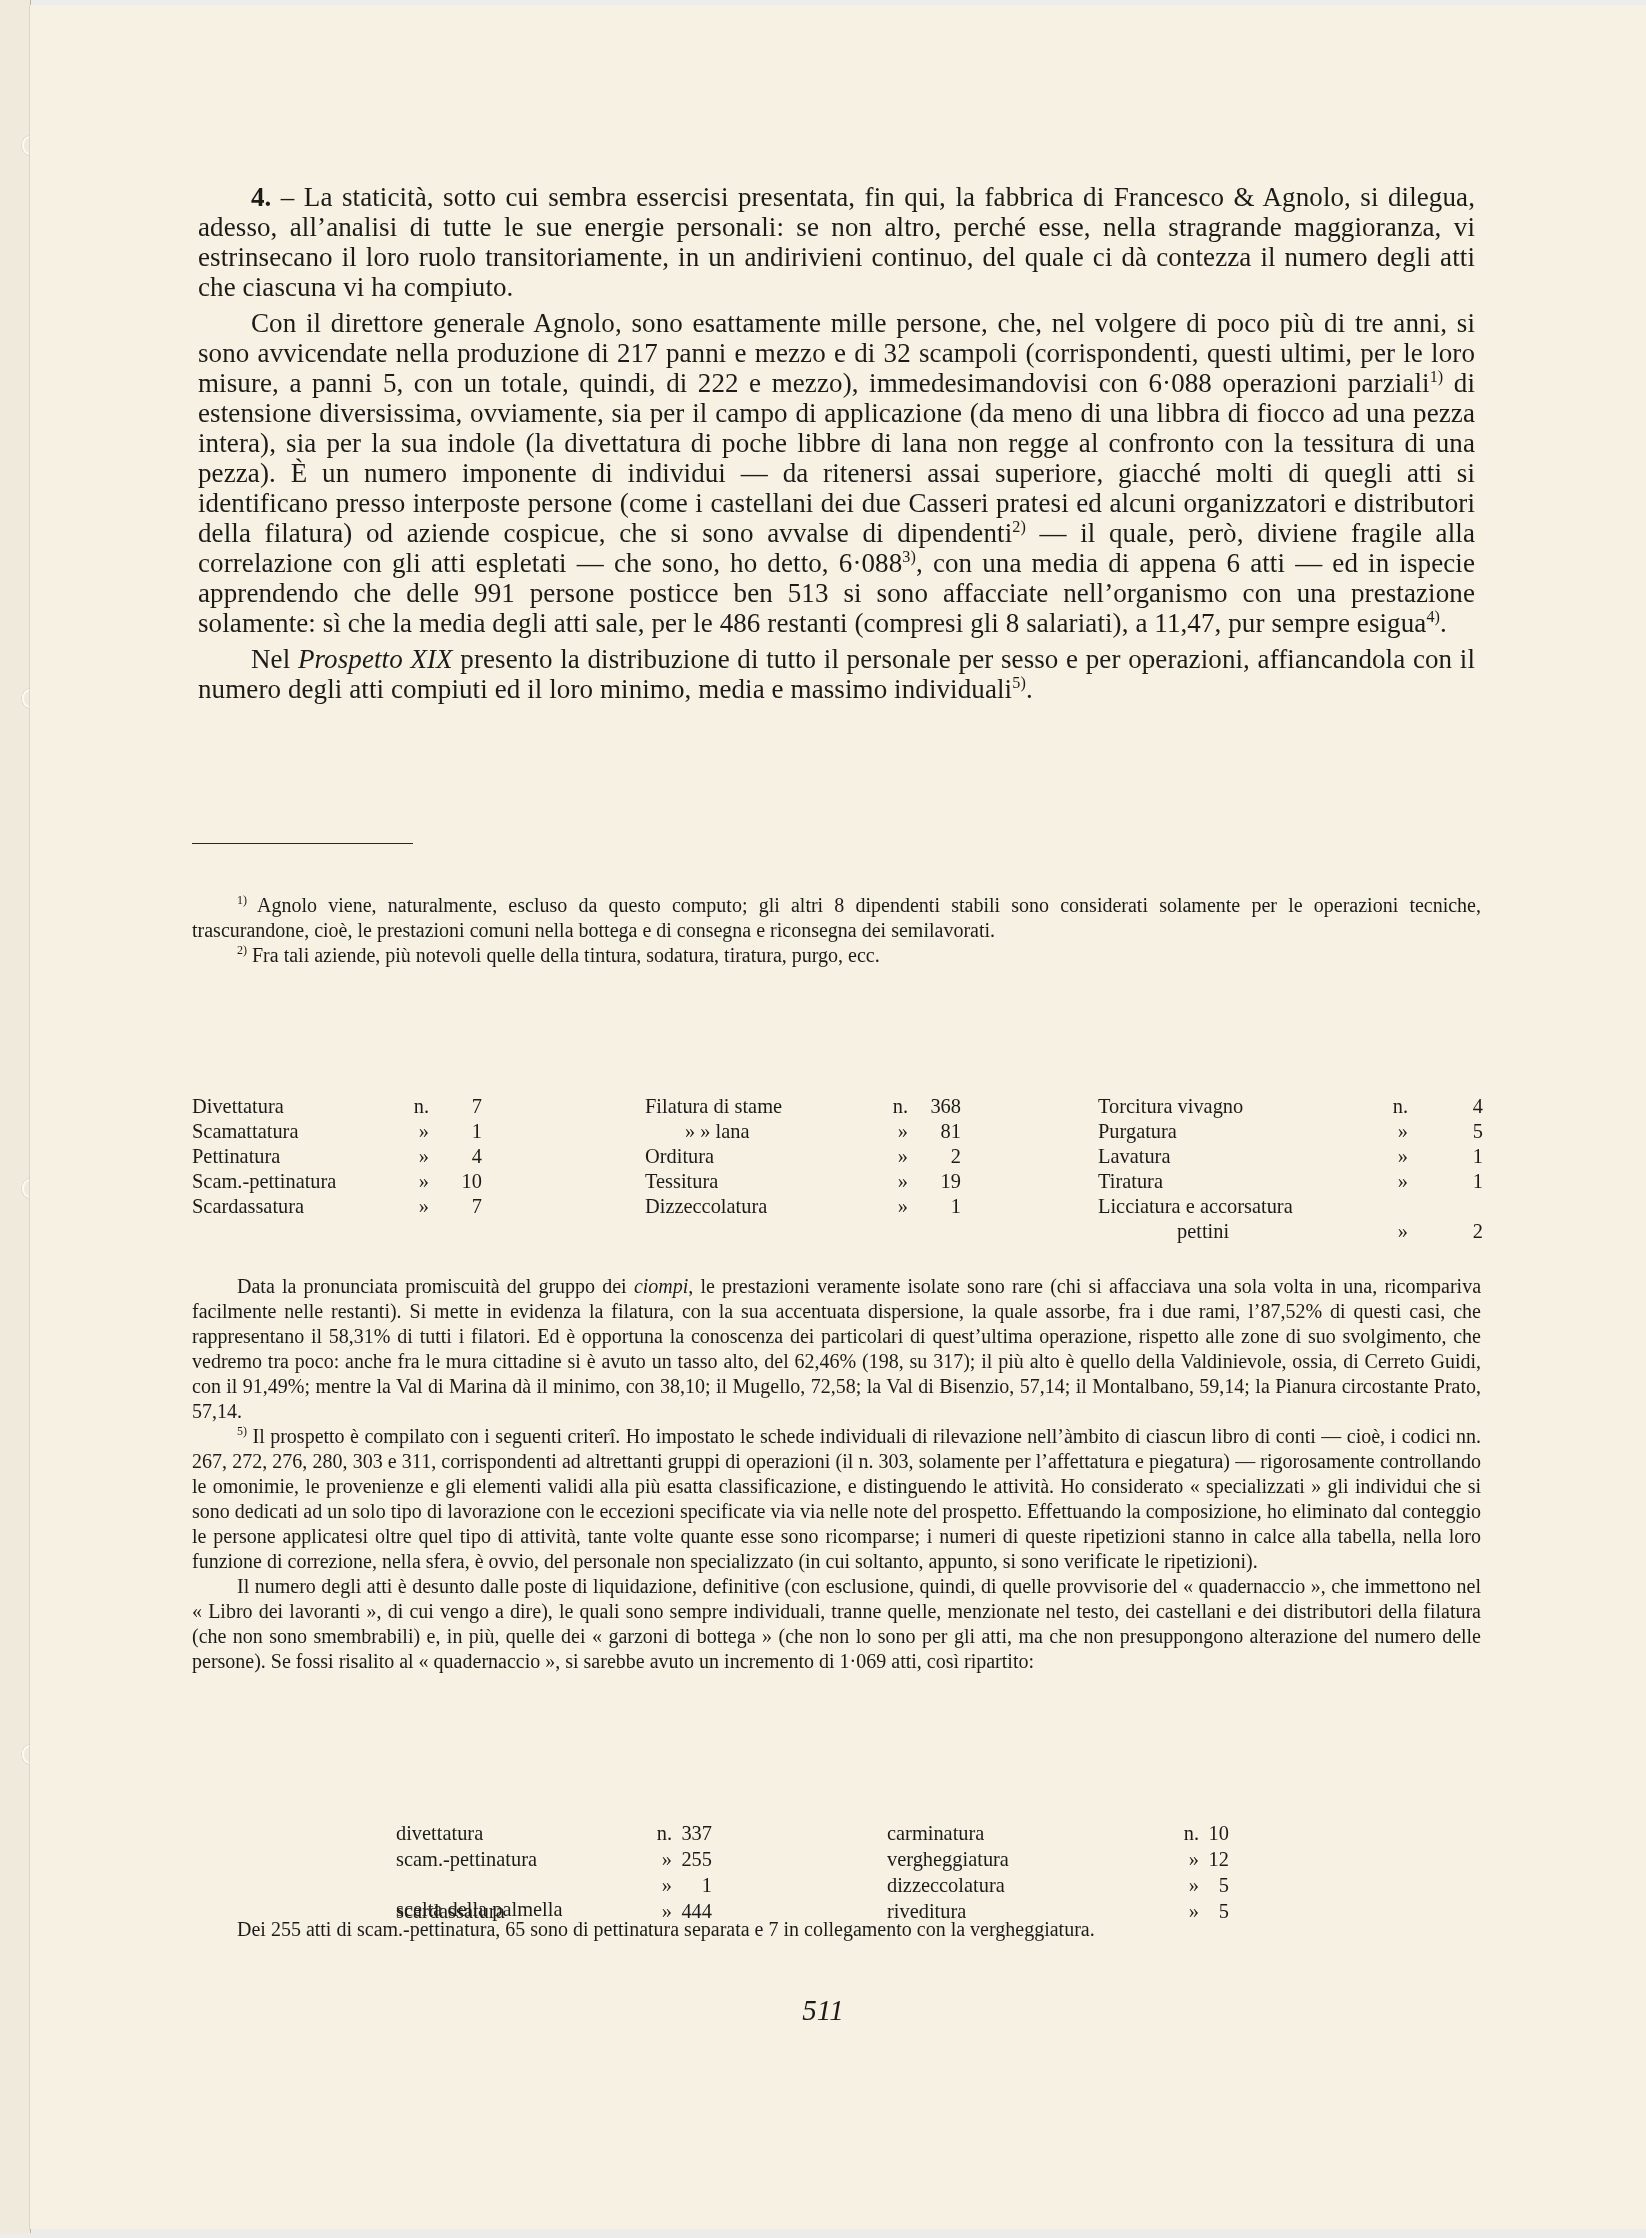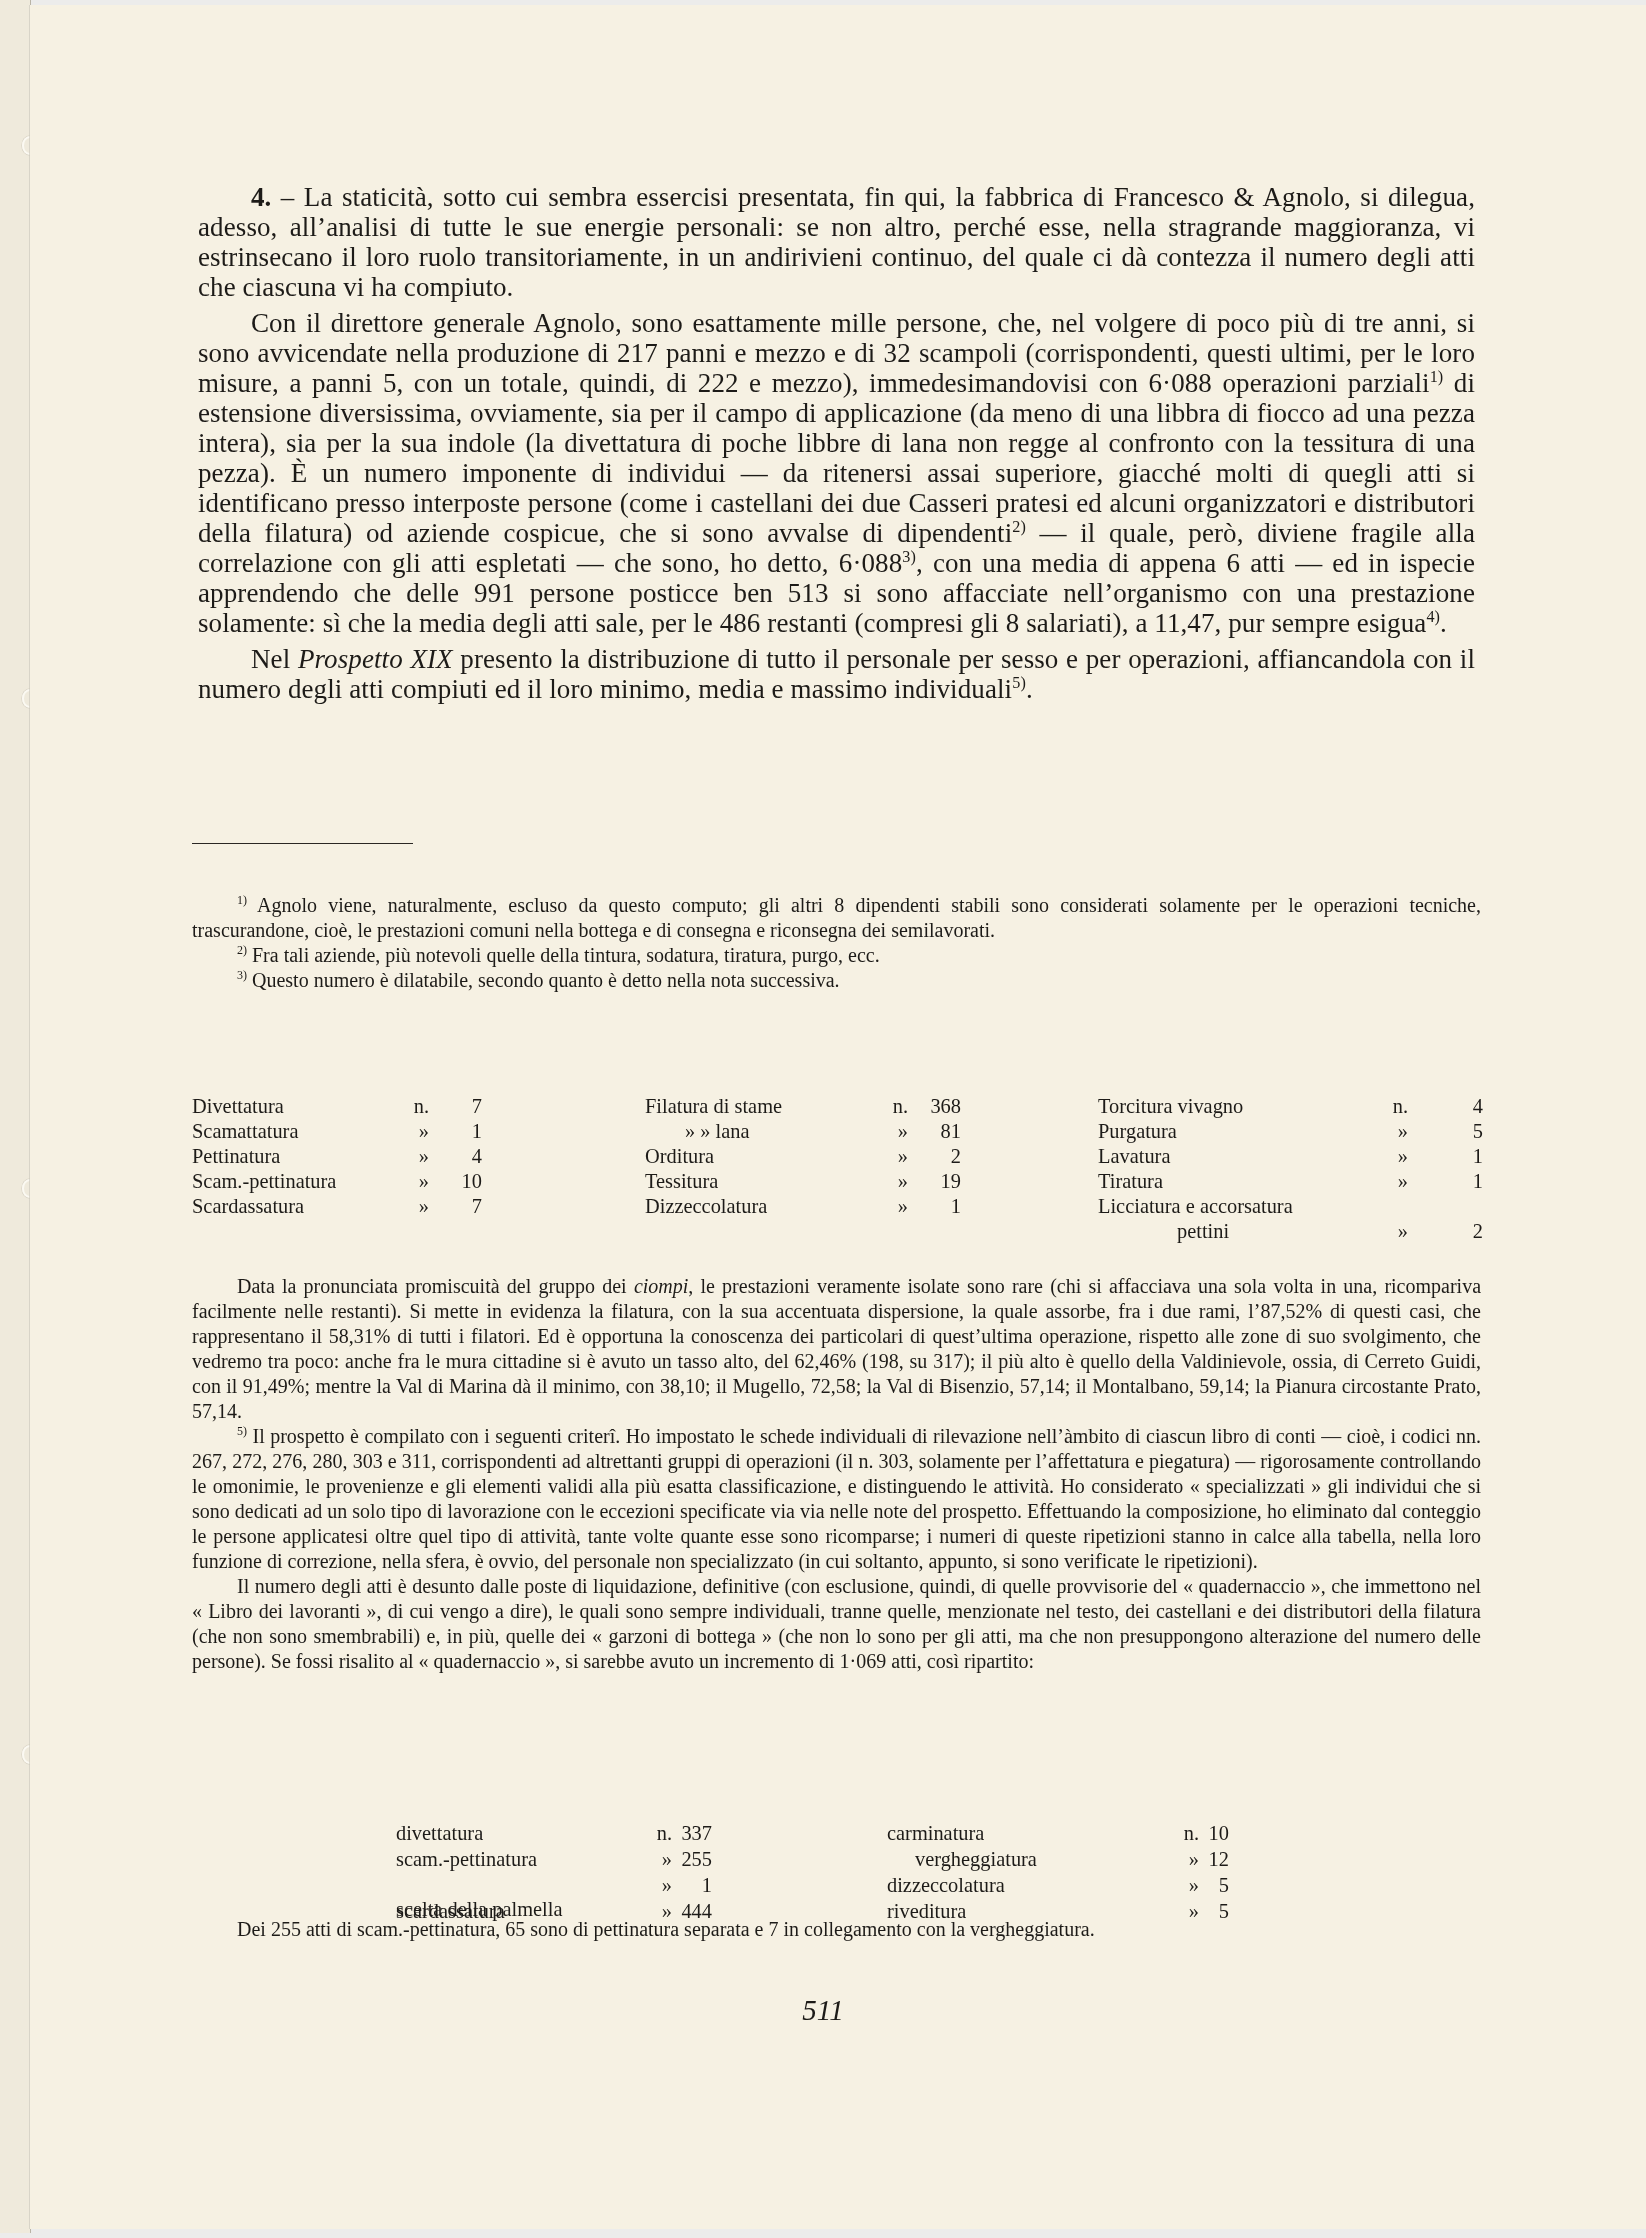--- a/index.html
+++ b/index.html
@@ -85,21 +85,20 @@
   <p class="indent"><span class="sec-num">4.</span><span><span> – La staticità, sotto cui sembra essercisi presentata, fin qui, la fabbrica di Francesco &amp; Agnolo, si dilegua, adesso, all’analisi di tutte le sue energie personali: se non altro, perché esse, nella stragrande maggioranza, vi estrinsecano il loro ruolo transitoriamente, in un andirivieni continuo, del quale ci dà contezza il numero degli atti che ciascuna vi ha compiuto.</span></span></p>
   <p class="indent"><span><span>Con il direttore generale Agnolo, sono esattamente mille persone, che, nel volgere di poco più di tre anni, si sono avvicendate nella produzione di 217 panni e mezzo e di 32 scampoli (corrispondenti, questi ultimi, per le loro misure, a panni 5, con un totale, quindi, di 222 e mezzo), immedesimandovisi con 6·088 operazioni parziali</span><sup>1)</sup><span> di estensione diversissima, ovviamente, sia per il campo di applicazione (da meno di una libbra di fiocco ad una pezza intera), sia per la sua indole (la divettatura di poche libbre di lana non regge al confronto con la tessitura di una pezza). È un numero imponente di individui — da ritenersi assai superiore, giacché molti di quegli atti si identificano presso interposte persone (come i castellani dei due Casseri pratesi ed alcuni organizzatori e distributori della filatura) od aziende cospicue, che si sono avvalse di dipendenti</span><sup>2)</sup><span> — il quale, però, diviene fragile alla correlazione con gli atti espletati — che sono, ho detto, 6·088</span><sup>3)</sup><span>, con una media di appena 6 atti — ed in ispecie apprendendo che delle 991 persone posticce ben 513 si sono affacciate nell’organismo con una prestazione solamente: sì che la media degli atti sale, per le 486 restanti (compresi gli 8 salariati), a 11,47, pur sempre esigua</span><sup>4)</sup><span>.</span></span></p>
   <p class="indent"><span><span>Nel </span><i>Prospetto XIX</i><span> presento la distribuzione di tutto il personale per sesso e per operazioni, affiancandola con il numero degli atti compiuti ed il loro minimo, media e massimo individuali</span><sup>5)</sup><span>.</span></span></p>
 </div>
 
 <div class="rule"></div>
 
 <div class="text-block notes">
   <p class="indent"><sup>1)</sup><span> Agnolo viene, naturalmente, escluso da questo computo; gli altri 8 dipendenti stabili sono considerati solamente per le operazioni tecniche, trascurandone, cioè, le prestazioni comuni nella bottega e di consegna e riconsegna dei semilavorati.</span></p>
   <p class="indent"><sup>2)</sup><span> Fra tali aziende, più notevoli quelle della tintura, sodatura, tiratura, purgo, ecc.</span></p>
-  <p class="indent"><sup>3)</sup><span> Questo numero è dilatabile, secondo quanto è detto nella nota successiva.</span></p>
 </div>
 
 <div class="lt1">
   <div class="col" style="left:0;width:369px">
       <div class="row">
         <span class="lbl">Divettatura</span>
         <span class="mk" style="right: 132px;">n.</span>
         <span class="num" style="right: 79px;">7</span>
       </div>
       <div class="row">
@@ -213,21 +212,21 @@
         <span class="num" style="right: 0px;">444</span>
       </div>
     </div>
   <div class="col2" style="position:absolute;left:695px;top:0;width:342px">
       <div class="row">
         <span class="lbl" style="left: 0px;">carminatura</span>
         <span class="mk" style="right: 30px;">n.</span>
         <span class="num" style="right: 0px;">10</span>
       </div>
       <div class="row">
-        <span class="lbl" style="left: 0px; margin-left: 28px;">vergheggiatura</span>
+        <span class="lbl" style="left: 0px;">vergheggiatura</span>
         <span class="mk" style="right: 30px;">»</span>
         <span class="num" style="right: 0px;">12</span>
       </div>
       <div class="row">
         <span class="lbl" style="left: 0px;">dizzeccolatura</span>
         <span class="mk" style="right: 30px;">»</span>
         <span class="num" style="right: 0px;">5</span>
       </div>
       <div class="row">
         <span class="lbl" style="left: 0px;">riveditura</span>

